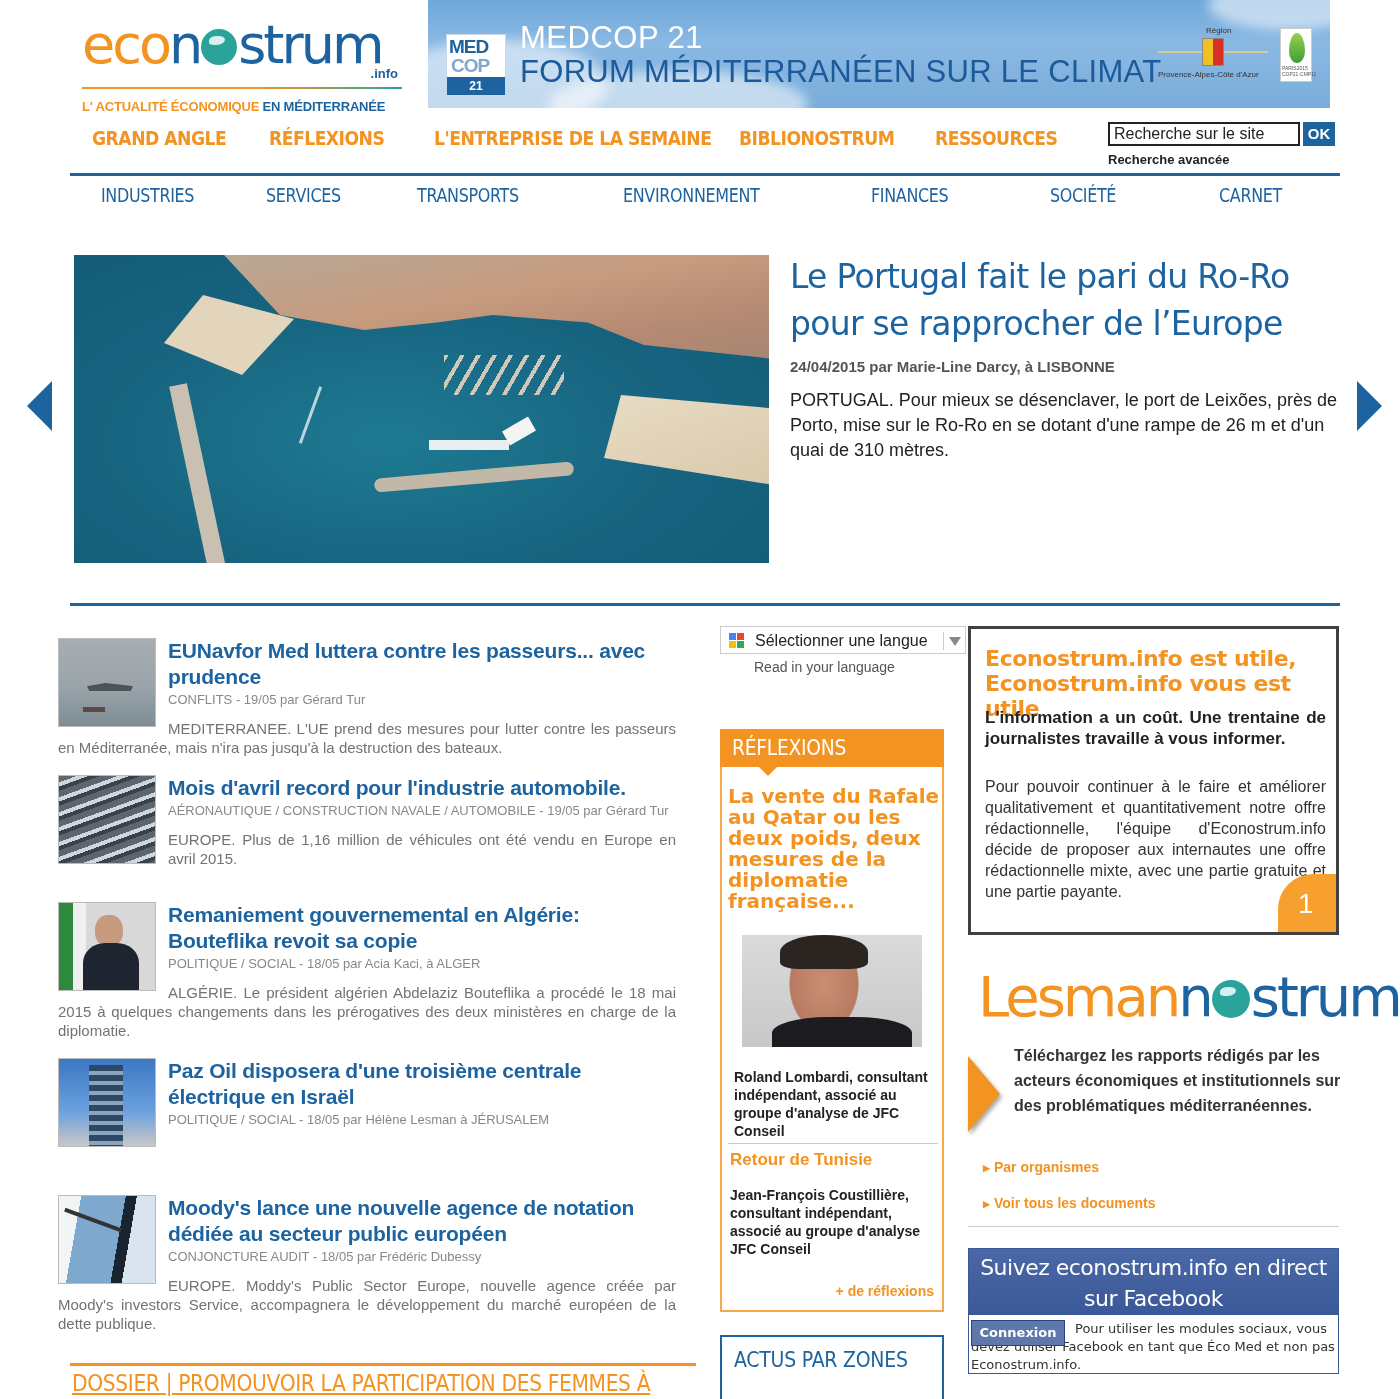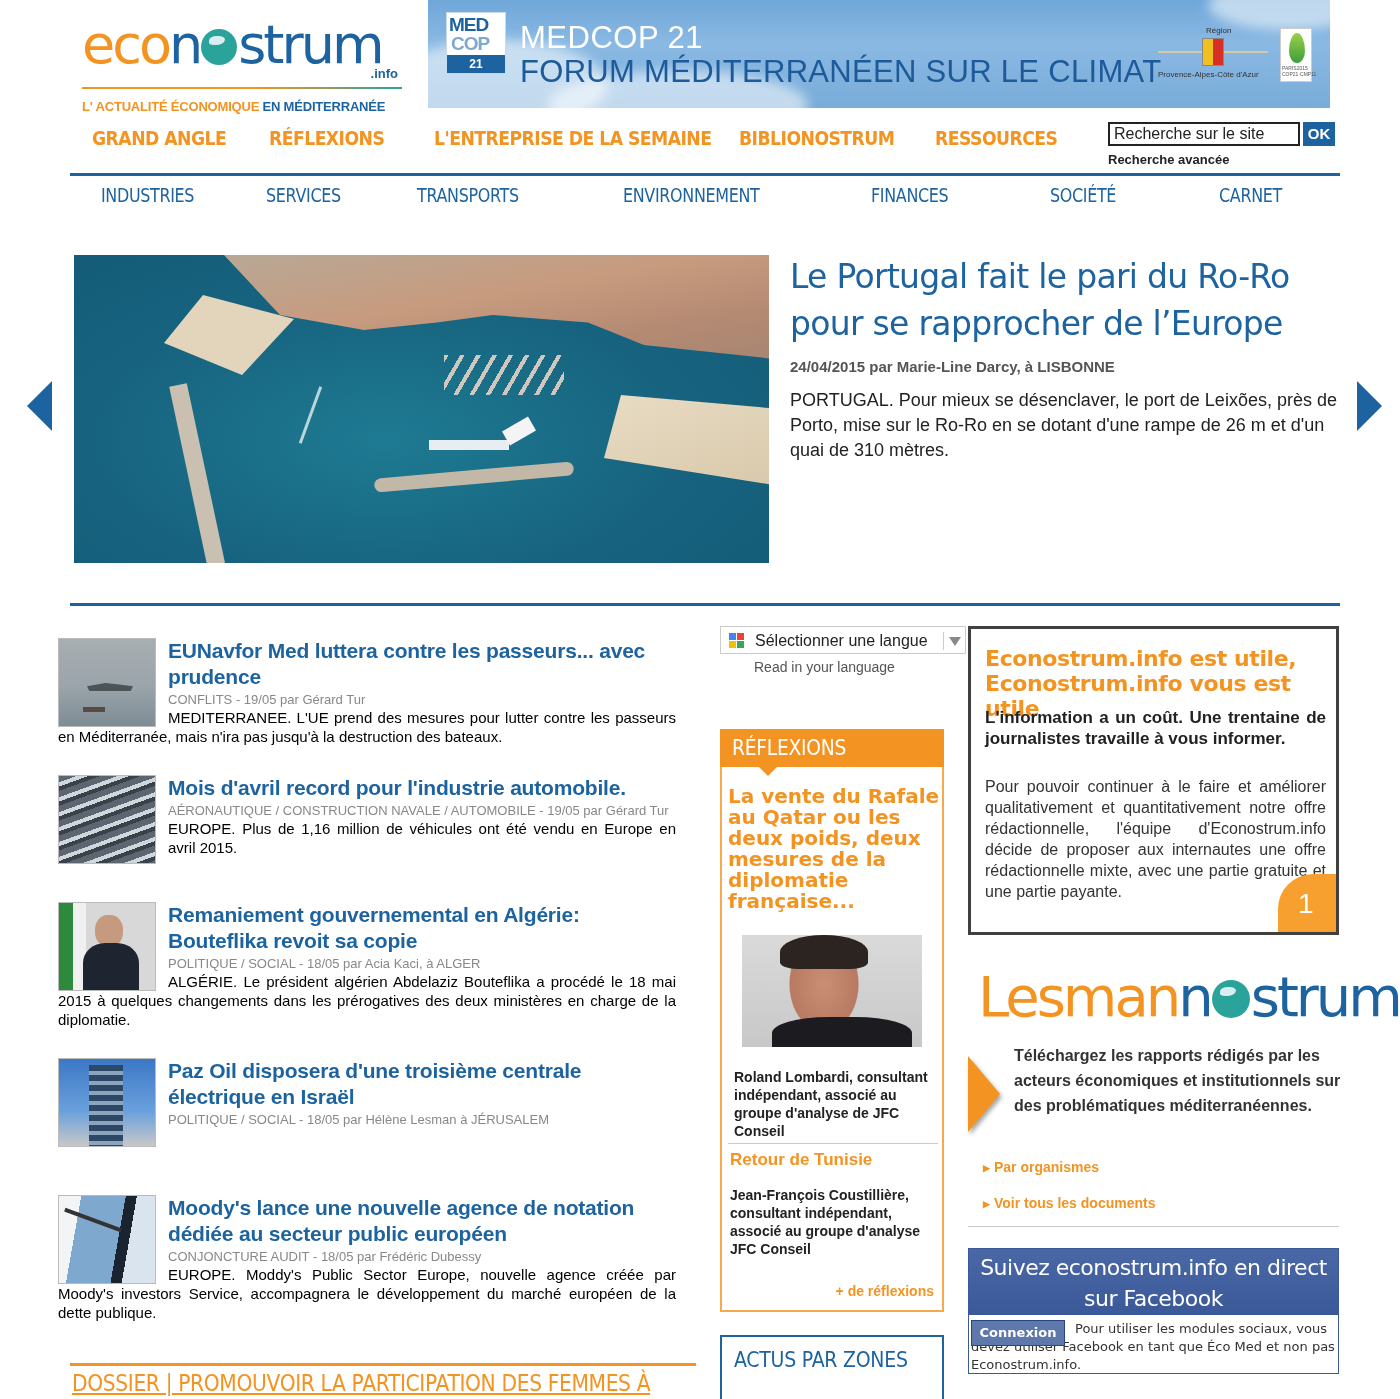--- a/index.html
+++ b/index.html
@@ -17,21 +17,21 @@
   .logo-globe::after { content: ""; position: absolute; left: 8px; top: 7px; width: 16px; height: 9px; background: #d9eef0; border-radius: 50% 40% 60% 30%; }
   .logo-info { position: absolute; right: 6px; top: 52px; font-size: 13px; color: #1d63a0; font-weight: bold; }
   .logo-line { position: absolute; left: 0; top: 73px; width: 320px; height: 2px; background: linear-gradient(90deg, #f39321 0%, #f39321 55%, #2aa39b 100%); }
   .logo-tagline { position: absolute; left: 0; top: 85px; font-size: 13px; font-weight: bold; white-space: nowrap; letter-spacing: -0.2px; }
   .logo-tagline .o { color: #f39321; }
   .logo-tagline .b { color: #1d63a0; }
 
   
   .banner { left: 428px; top: 0; width: 902px; height: 108px; background: linear-gradient(180deg, #6fa7d9 0%, #8ab9e3 40%, #79acd9 100%); overflow: hidden; }
   .banner .cloud { position: absolute; background: rgba(255,255,255,0.55); border-radius: 50%; filter: blur(6px); }
-  .medcop-badge { position: absolute; left: 18px; top: 12px; width: 60px; height: 62px; background: #fff; border: 1px solid #c9d9ea; }
+  .medcop-badge { position: absolute; left: 18px; top: 34px; width: 60px; height: 62px; background: #fff; border: 1px solid #c9d9ea; }
   .medcop-badge .m1 { position: absolute; left: 2px; top: 1px; font-size: 19px; font-weight: bold; color: #1d63a0; letter-spacing: -1px; }
   .medcop-badge .m2 { position: absolute; left: 4px; top: 20px; font-size: 19px; font-weight: bold; color: #7fa8d0; letter-spacing: -1px; }
   .medcop-badge .m3 { position: absolute; left: 0; bottom: 0; width: 100%; height: 18px; background: #1d63a0; color: #fff; font-size: 12px; font-weight: bold; text-align: center; line-height: 18px; }
   .banner-l1 { position: absolute; left: 92px; top: 20px; font-size: 31px; color: #ffffff; letter-spacing: 0.5px; white-space: nowrap; }
   .banner-l2 { position: absolute; left: 92px; top: 54px; font-size: 31px; color: #1d5a9a; letter-spacing: 0.3px; white-space: nowrap; }
   .region-logo { position: absolute; left: 730px; top: 26px; width: 110px; height: 60px; }
   .region-logo .rl-top { position: absolute; left: 48px; top: 0; font-size: 8px; color: #333; }
   .region-logo .rl-flag { position: absolute; left: 44px; top: 12px; width: 22px; height: 28px; background: linear-gradient(90deg, #f0c020 50%, #d93025 50%); border: 1px solid #888; }
   .region-logo .rl-line { position: absolute; left: 0; top: 25px; width: 110px; height: 2px; background: #d8c8a0; }
   .region-logo .rl-bot { position: absolute; left: 0; top: 44px; font-size: 8px; color: #333; white-space: nowrap; }
@@ -67,21 +67,21 @@
   .hero-meta { left: 790px; top: 358px; font-size: 15px; font-weight: bold; color: #555; }
   .hero-text { left: 790px; top: 388px; width: 550px; font-size: 18px; line-height: 25px; color: #222; }
 
   .section-rule { left: 70px; top: 603px; width: 1270px; height: 3px; background: #1d63a0; }
 
   
   .article { position: absolute; left: 58px; width: 618px; }
   .article .thumb { float: left; width: 98px; height: 89px; margin-right: 12px; border: 1px solid #bbb; overflow: hidden; position: relative; }
   .article .a-title { display: block; font-size: 21px; font-weight: bold; line-height: 26px; color: #1d63a0; text-decoration: none; letter-spacing: -0.2px; }
   .article .a-meta { display: block; font-size: 13px; color: #888; margin-top: 2px; line-height: 16px; }
-  .article .a-text { font-size: 15px; line-height: 19px; color: #000000; text-align: justify; margin-top: 0; }
+  .article .a-text { font-size: 15px; line-height: 19px; color: #737373; text-align: justify; margin-top: 11px; }
 
   .t-ship { background: linear-gradient(180deg, #a8aeb2 0%, #9aa4aa 55%, #7e8c94 100%); }
   .t-ship::before { content: ""; position: absolute; left: 28px; top: 44px; width: 46px; height: 8px; background: #4c5458; clip-path: polygon(0 40%, 40% 0, 70% 20%, 100% 40%, 95% 100%, 5% 100%); }
   .t-ship::after { content: ""; position: absolute; left: 24px; top: 68px; width: 22px; height: 5px; background: #5a4a44; }
   .t-cars { background: repeating-linear-gradient(160deg, #5c6670 0 6px, #cfd6dc 6px 10px, #3b4148 10px 14px); }
   .t-boutef { background: linear-gradient(90deg, #2d8a3c 0 15%, #f0f0f0 15% 28%, #d8d8d8 28% 100%); }
   .t-boutef::before { content: ""; position: absolute; left: 36px; top: 12px; width: 28px; height: 32px; background: #c59a7e; border-radius: 45%; }
   .t-boutef::after { content: ""; position: absolute; left: 24px; top: 40px; width: 56px; height: 50px; background: #1e2530; border-radius: 40% 40% 0 0; }
   .t-plant { background: linear-gradient(180deg, #3b78c5 0%, #6aa0dc 60%, #c8c8c8 100%); }
   .t-plant::before { content: ""; position: absolute; left: 30px; top: 6px; width: 34px; height: 82px; background: repeating-linear-gradient(180deg, #2d4866 0 6px, #8ca4bc 6px 10px); }

